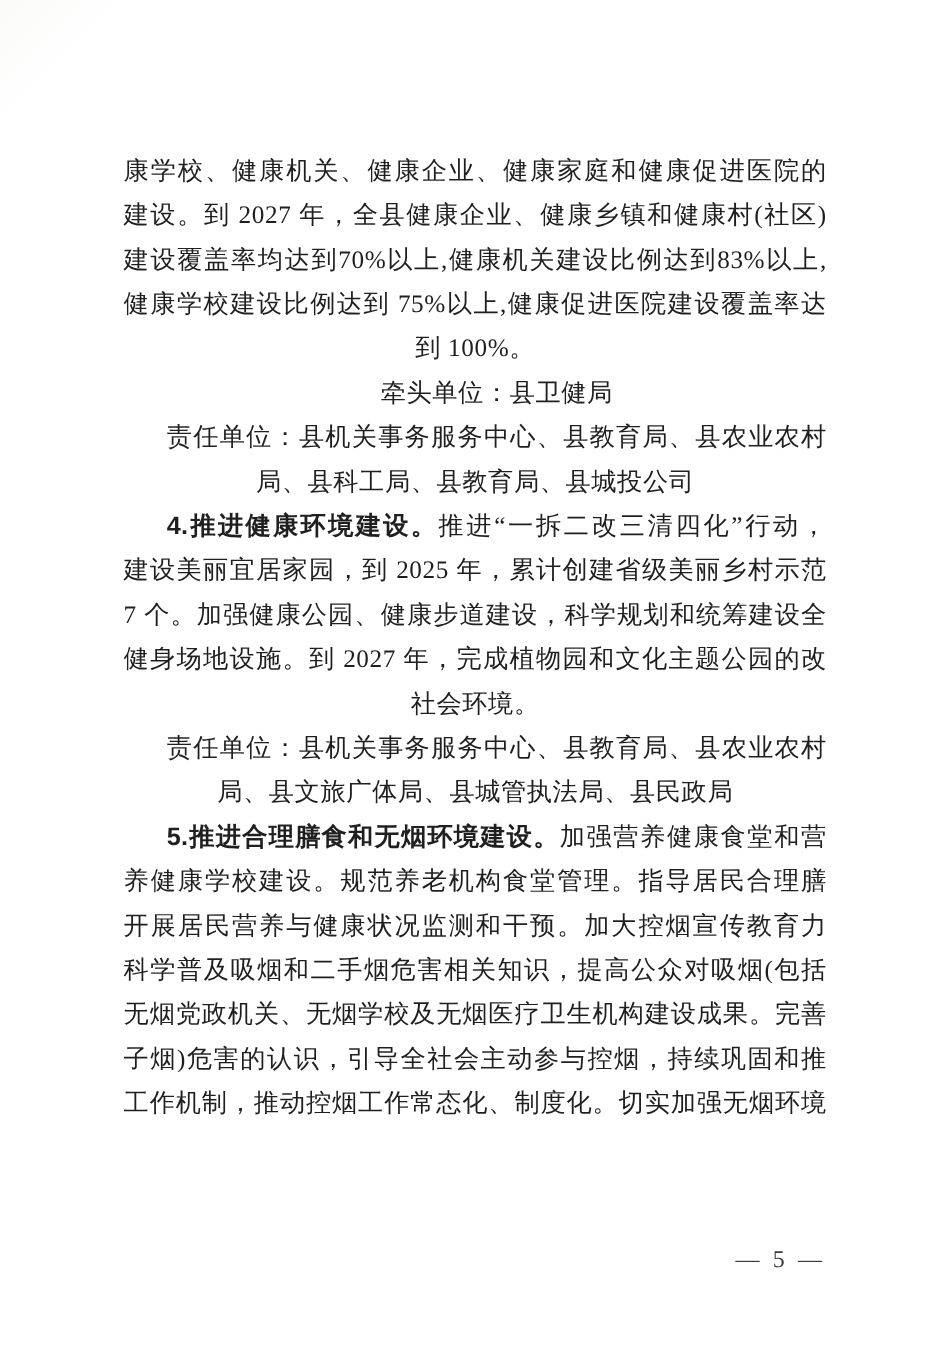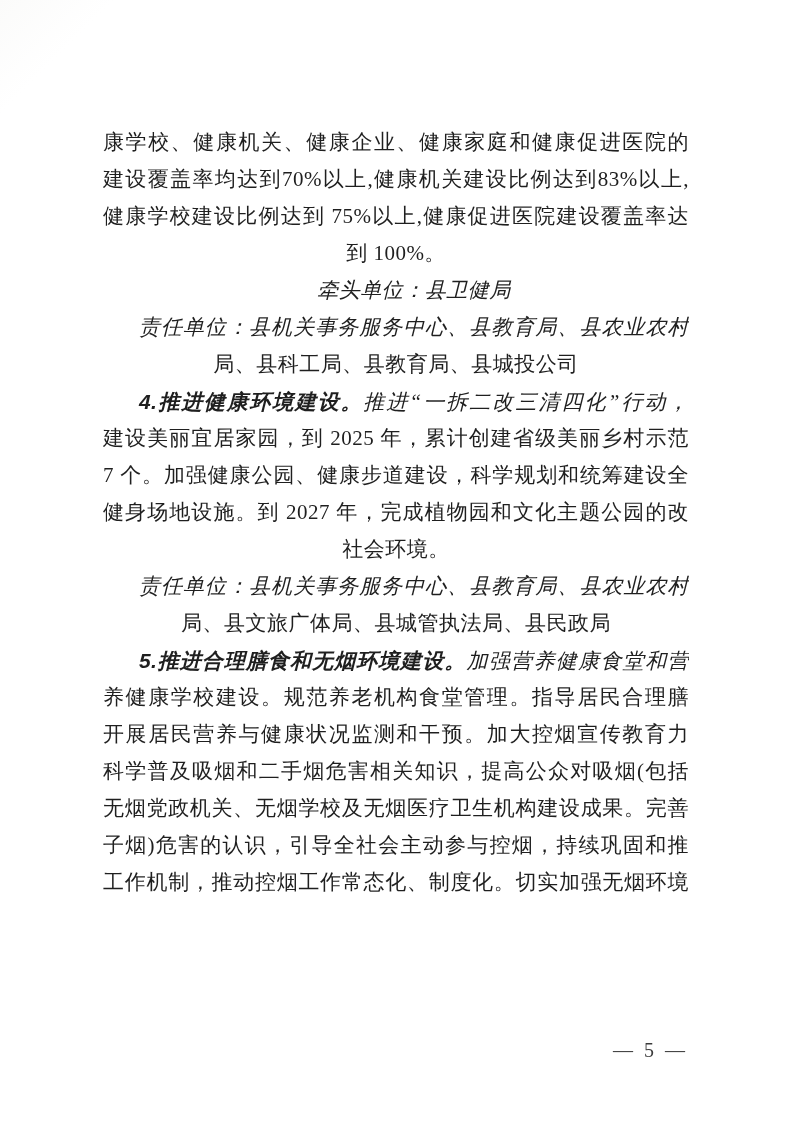--- a/index.html
+++ b/index.html
@@ -36,21 +36,20 @@
   }
   .line.just {
     white-space: normal;
   }
   .line.short {
     text-align: center;
     text-align-last: auto;
   }
   .line.indent {
     text-indent: 36px;
-    font-style: italic;
   }
   .bold {
     font-weight: 700;
     font-family: "Liberation Sans", "DejaVu Sans", sans-serif;
     letter-spacing: 0.2px;
   }
   .footer {
     position: absolute;
     top: 1036px;
     right: 107px;
@@ -61,20 +60,21 @@
     word-spacing: 4px;
     letter-spacing: 1px;
   }
 </style>
 </head>
 <body>
 
 <div class="page">
   <div class="body-text">
       <div class="line just"><span>康学校、健康机关、健康企业、健康家庭和健康促进医院的</span></div>
+      <div class="line just"><span>建设。到 2027 年，全县健康企业、健康乡镇和健康村(社区)</span></div>
       <div class="line just"><span>建设覆盖率均达到70%以上,健康机关建设比例达到83%以上,</span></div>
       <div class="line just"><span>健康学校建设比例达到 75%以上,健康促进医院建设覆盖率达</span></div>
       <div class="line short"><span>到 100%。</span></div>
       <div class="line short indent"><span>牵头单位：县卫健局</span></div>
       <div class="line just indent"><span>责任单位：县机关事务服务中心、县教育局、县农业农村</span></div>
       <div class="line short"><span>局、县科工局、县教育局、县城投公司</span></div>
       <div class="line just indent"><span class="bold">4.推进健康环境建设。</span><span>推进“一拆二改三清四化”行动，</span></div>
       <div class="line just"><span>建设美丽宜居家园，到 2025 年，累计创建省级美丽乡村示范村</span></div>
       <div class="line just"><span>7 个。加强健康公园、健康步道建设，科学规划和统筹建设全民</span></div>
       <div class="line just"><span>健身场地设施。到 2027 年，完成植物园和文化主题公园的改建</span></div>

